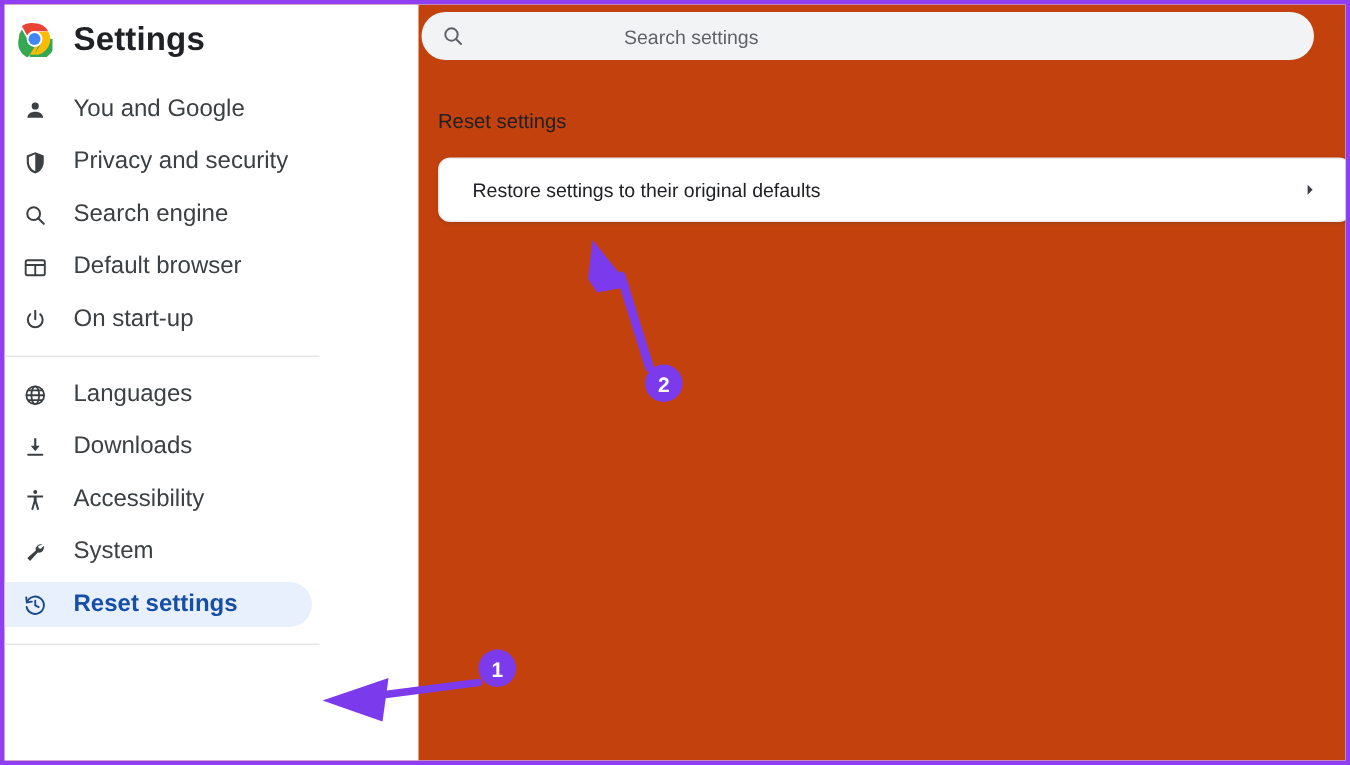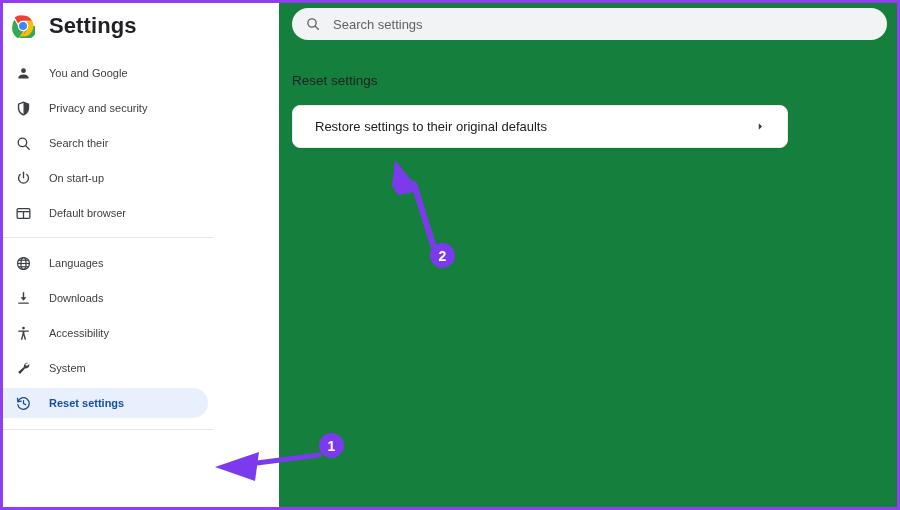--- a/index.html
+++ b/index.html
@@ -15,21 +15,21 @@
     width: 900px;
     height: 510px;
     box-sizing: border-box;
     border: 3px solid #8f3ff0;
     background: #ffffff;
     overflow: hidden;
   }
   .inner {
     position: absolute;
     inset: 0;
-    background: #15803d;
+    background: #c2410c;
   }
 
   
   .sidebar {
     position: absolute;
     left: 0;
     top: 0;
     width: 276px;
     height: 100%;
     background: #ffffff;
@@ -80,21 +80,21 @@
     height: 20px;
     flex: 0 0 auto;
     display: flex;
     align-items: center;
     justify-content: center;
     color: #3c4043;
   }
   .nav-item .ico svg { display: block; }
   .nav-label {
     margin-left: 16px;
-    font-size: 11px;
+    font-size: 16px;
     color: #3c4043;
     white-space: nowrap;
   }
   .nav-item.active {
     background: #e8f0fe;
   }
   .nav-item.active .ico { color: #1a4b8c; }
   .nav-item.active .nav-label {
     color: #174ea6;
     font-weight: bold;
@@ -112,28 +112,29 @@
   
   .main {
     position: absolute;
     left: 276px;
     top: 0;
     right: 0;
     bottom: 0;
   }
   .searchbar {
     position: absolute;
-    left: 13px;
+    left: 2px;
     top: 5px;
     width: 595px;
     height: 32px;
     background: #f1f3f4;
     border-radius: 16px;
     display: flex;
     align-items: center;
+    justify-content: space-between;
   }
   .searchbar .search-ico {
     margin-left: 13px;
     width: 16px;
     height: 16px;
     color: #5f6368;
     flex: 0 0 auto;
     display: flex;
     align-items: center;
     justify-content: center;
@@ -157,21 +158,21 @@
     left: 13px;
     top: 70px;
     font-size: 13.5px;
     color: #202124;
   }
 
   .card {
     position: absolute;
     left: 13px;
     top: 102px;
-    width: 496px;
+    width: 609px;
     height: 43px;
     box-sizing: border-box;
     background: #ffffff;
     border: 1px solid #ebebeb;
     border-radius: 8px;
     box-shadow: 0 1px 2px rgba(60,64,67,0.16), 0 0 2px rgba(60,64,67,0.07);
     display: flex;
     align-items: center;
   }
   .card-row-label {
@@ -260,42 +261,42 @@
         </div>
 
 
         <div class="nav-item">
           <span class="ico">
             <svg viewBox="0 0 24 24" width="17" height="17" fill="none" stroke="currentColor" stroke-width="1.9">
                 <circle cx="10.5" cy="10.5" r="6"></circle>
                 <line x1="15" y1="15" x2="20" y2="20" stroke-linecap="round"></line>
               </svg>
           </span>
-          <span class="nav-label">Search their</span>
-        </div>
-
-        <div class="nav-item">
-          <span class="ico">
-            <svg viewBox="0 0 24 24" width="17" height="17" fill="none" stroke="currentColor" stroke-width="1.9" stroke-linecap="round">
-                <path d="M7.3 6.4a7 7 0 1 0 9.4 0"></path>
-                <line x1="12" y1="3" x2="12" y2="11"></line>
-              </svg>
-          </span>
-          <span class="nav-label">On start-up</span>
+          <span class="nav-label">Search engine</span>
         </div>
 
         <div class="nav-item">
           <span class="ico">
             <svg viewBox="0 0 24 24" width="17" height="17" fill="none" stroke="currentColor" stroke-width="1.8">
                 <rect x="3" y="5" width="18" height="14" rx="1.6"></rect>
                 <line x1="3" y1="9.4" x2="21" y2="9.4"></line>
                 <line x1="12" y1="9.4" x2="12" y2="19"></line>
               </svg>
           </span>
           <span class="nav-label">Default browser</span>
+        </div>
+
+        <div class="nav-item">
+          <span class="ico">
+            <svg viewBox="0 0 24 24" width="17" height="17" fill="none" stroke="currentColor" stroke-width="1.9" stroke-linecap="round">
+                <path d="M7.3 6.4a7 7 0 1 0 9.4 0"></path>
+                <line x1="12" y1="3" x2="12" y2="11"></line>
+              </svg>
+          </span>
+          <span class="nav-label">On start-up</span>
         </div>
 
         <div class="nav-divider"></div>
 
         <div class="nav-item">
           <span class="ico">
             <svg viewBox="0 0 24 24" width="17" height="17" fill="none" stroke="currentColor" stroke-width="1.7">
                 <circle cx="12" cy="12" r="8.4"></circle>
                 <ellipse cx="12" cy="12" rx="3.6" ry="8.4"></ellipse>
                 <line x1="3.6" y1="12" x2="20.4" y2="12"></line>

